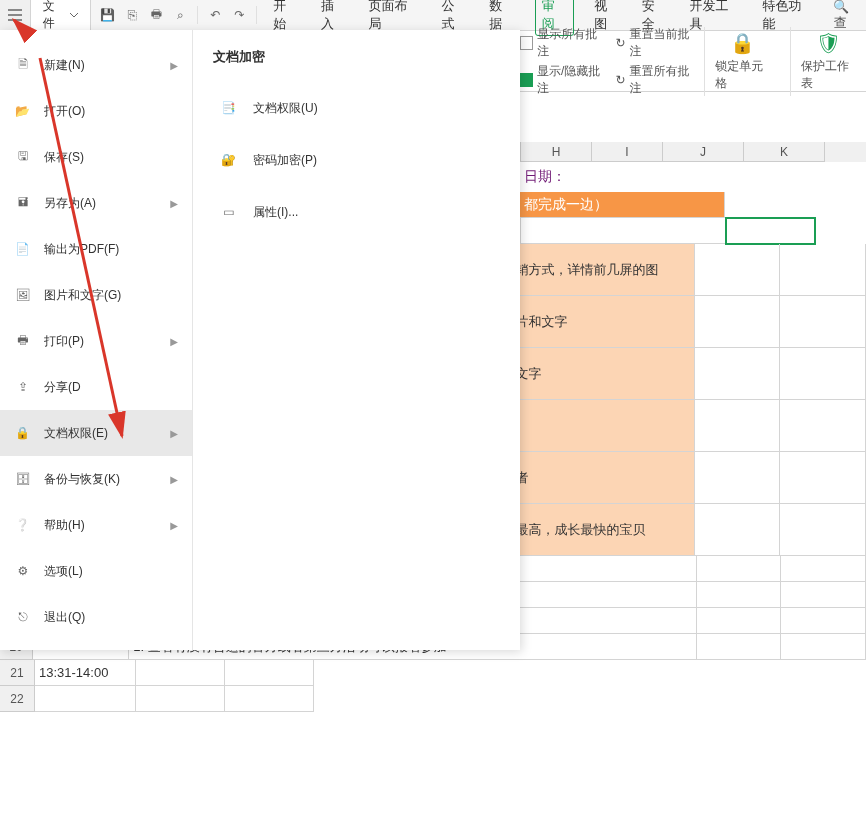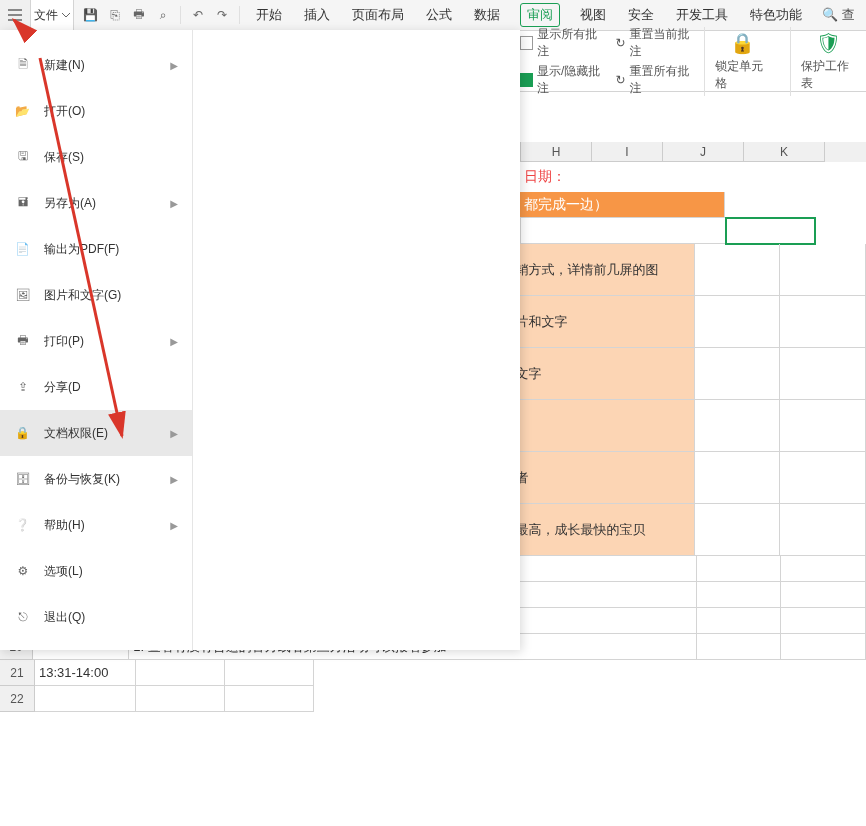--- a/index.html
+++ b/index.html
@@ -1,18 +1,18 @@
 <!DOCTYPE html>
 <html><head>
 <meta charset="utf-8">
 <style>
 html,body{margin:0;padding:0;font-family:"Microsoft YaHei","PingFang SC",sans-serif;font-size:12px;color:#333;background:#fff;overflow:hidden;width:866px;height:826px;position:relative}
 .topbar{display:flex;align-items:center;height:30px;border-bottom:1px solid #d4d4d4;background:#f5f5f5}
 .hamburger{width:30px;height:30px;display:flex;align-items:center;justify-content:center;background:#f0f0f0;border-right:1px solid #d4d4d4}
-.file-btn{padding:0 3px;height:30px;display:flex;align-items:center;background:#fff;border-right:1px solid #d4d4d4;cursor:pointer;gap:4px}
+.file-btn{padding:0 12px;height:30px;display:flex;align-items:center;background:#fff;border-right:1px solid #d4d4d4;cursor:pointer;gap:4px}
 .tiny-tools{display:flex;align-items:center;gap:6px;padding:0 8px;border-right:1px solid #e0e0e0}
 .tiny-tools span{width:18px;height:18px;display:flex;align-items:center;justify-content:center;color:#666}
 .menu-tabs{display:flex;align-items:center;gap:18px;padding-left:14px;font-size:13px}
 .menu-tabs .tab{cursor:pointer;padding:4px 2px}
 .menu-tabs .tab.active{color:#1a9e54;border:1px solid #1a9e54;border-radius:3px;padding:2px 6px}
 .menu-tabs .find{display:flex;align-items:center;gap:3px;color:#555}
 .ribbon{height:60px;border-bottom:1px solid #d4d4d4;display:flex;align-items:center;padding-left:520px;font-size:12px;gap:10px;color:#555}
 .rib-col{display:flex;flex-direction:column;gap:3px}
 .rib-item{display:flex;align-items:center;gap:4px}
 .rib-big{display:flex;flex-direction:column;align-items:center;border-left:1px solid #e0e0e0;padding:4px 10px;gap:3px}
@@ -117,21 +117,21 @@
   <div class="col-headers">
     <div class="ch" style="width:520px;justify-content:flex-start"></div>
     <div class="ch" style="width:70px">H</div>
     <div class="ch" style="width:70px">I</div>
     <div class="ch" style="width:80px">J</div>
     <div class="ch" style="width:80px">K</div>
   </div>
 
   <div class="row" style="height:30px">
     <div style="width:520px"></div>
-    <div class="cell" style="width:196px;color:#ef4444;border:none;font-size:14px">日期：</div>
+    <div class="cell" style="width:196px;color:#701a75;border:none;font-size:14px">日期：</div>
   </div>
   <div class="row" style="height:26px">
     <div style="width:520px"></div>
     <div class="cell orange" style="width:196px">都完成一边）</div>
   </div>
   <div class="row" style="height:26px">
     <div style="width:520px"></div>
     <div class="cell" style="width:196px;border-left:1px solid #d4d4d4"></div>
     <div class="cell sel-cell" style="width:80px"></div>
   </div>
@@ -295,20 +295,37 @@
           <span>选项(L)</span>
         </span>
       </div>
       <div class="menu-item">
         <span class="lead">
           <span class="ico">⎋</span>
           <span>退出(Q)</span>
         </span>
       </div>
     </div>
+  <div class="menu-right">
+    <h4>文档加密</h4>
+    <div id="submenu">
+        <div class="sub-item">
+          <span class="ico">📑</span>
+          <span>文档权限(U)</span>
+        </div>
+        <div class="sub-item">
+          <span class="ico">🔐</span>
+          <span>密码加密(P)</span>
+        </div>
+        <div class="sub-item">
+          <span class="ico">▭</span>
+          <span>属性(I)...</span>
+        </div>
+      </div>
+  </div>
 </div>
 
 <div class="arrow" style="top:18px;left:10px">
   <svg width="140" height="440">
     <defs>
         <marker id="ah" markerWidth="10" markerHeight="10" refX="8" refY="3" orient="auto">
           <path d="M0 0L9 3L0 6z" fill="#d9362a"></path>
         </marker>
       </defs>
     <line x1="18" y1="16" x2="4" y2="2" stroke="#d9362a" stroke-width="3" marker-end="url(#ah)"></line>

